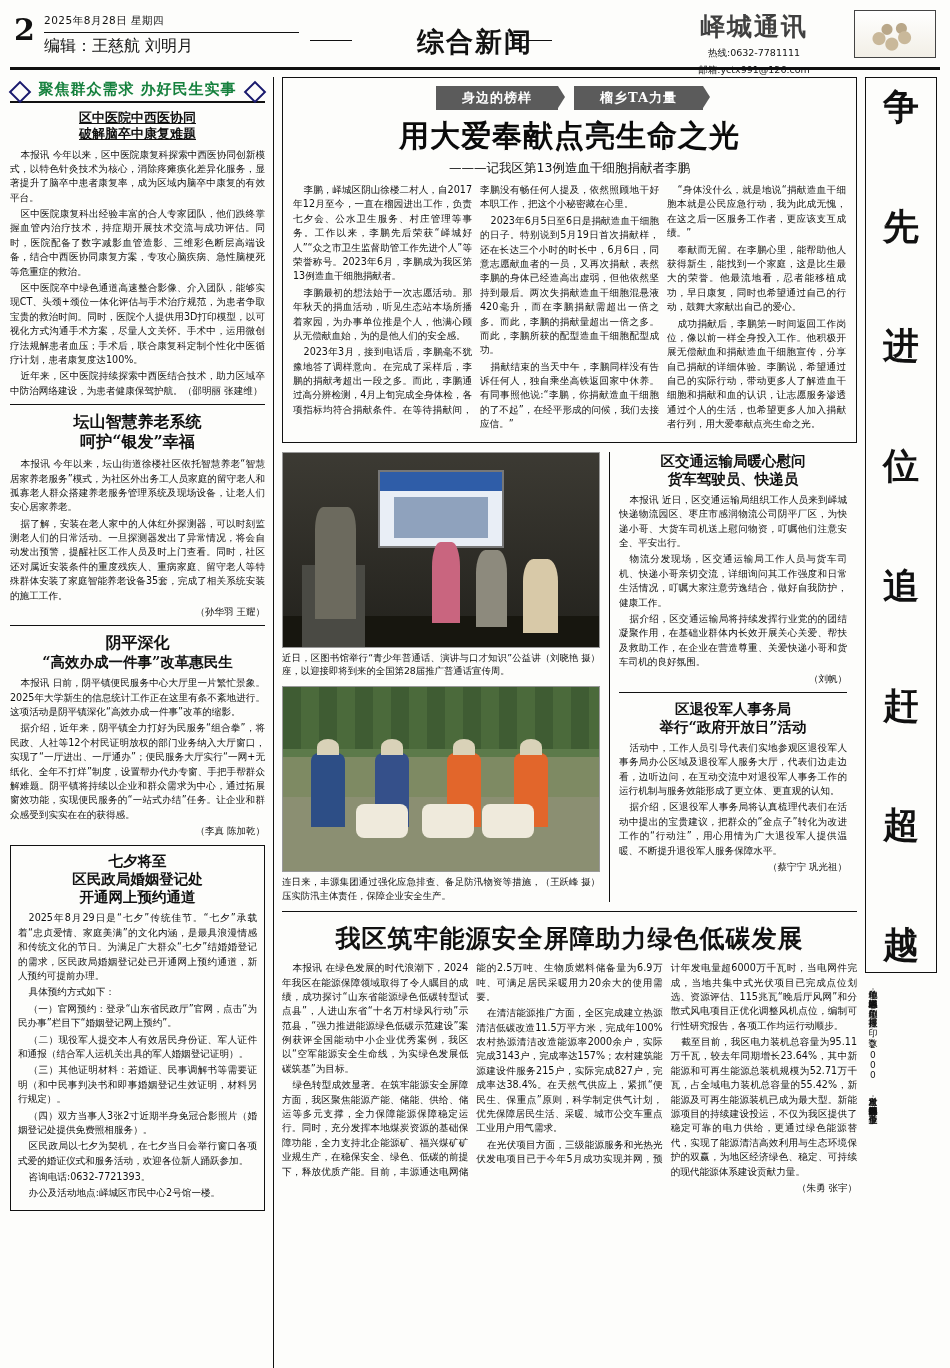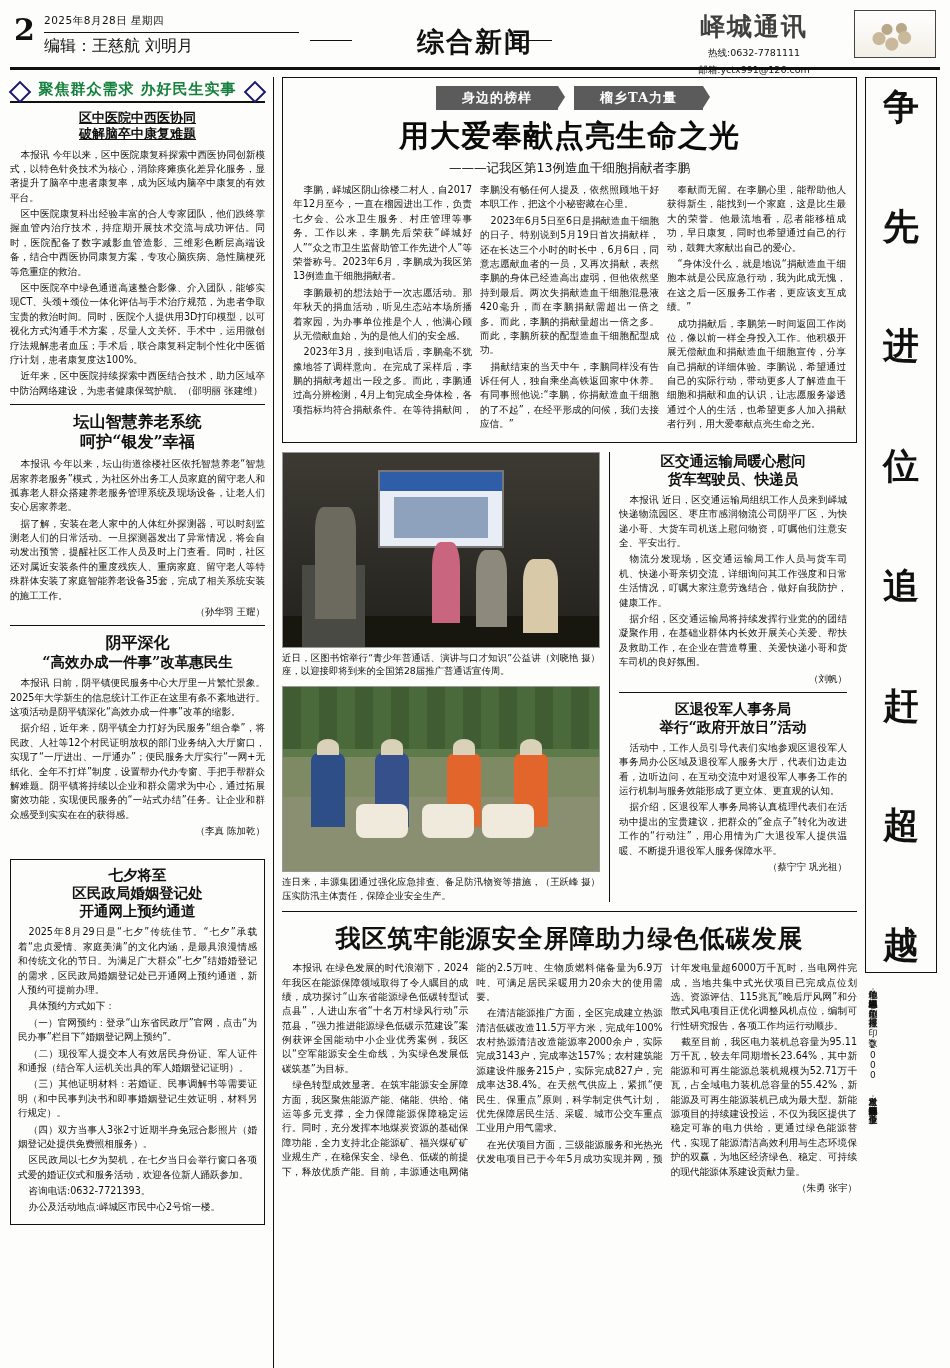--- a/index.html
+++ b/index.html
@@ -89,21 +89,21 @@
   .body-text {
     font-size:9.6px; line-height:1.5; text-align:justify; margin-top:5px;
     font-family:"DejaVu Sans", sans-serif;
     text-indent:0;
   }
   .body-text.c3 { column-count:3; column-gap:8px; }
   .body-text p { margin:0 0 2px 0; text-indent:1.1em; }
   .byline { text-align:right; font-size:9.5px; margin-top:3px; }
 
   .left-box {
-    border:1px solid #111; padding:6px 7px 7px 7px; margin-top:21px;
+    border:1px solid #111; padding:6px 7px 7px 7px; margin-top:7px;
   }
 
   
   .feature { border:1px solid #111; padding:8px 10px 10px 10px; }
   .tagrow { display:flex; justify-content:center; gap:16px; margin-bottom:6px; }
   .tag {
     background:#5b5b5b; color:#fff; font-size:13px; font-weight:bold;
     padding:3px 26px; letter-spacing:1px; font-family:"DejaVu Serif", serif;
     position:relative;
   }
@@ -281,22 +281,22 @@
           <div class="tag">榴乡TA力量</div>
         </div>
         <div class="feature-title">用大爱奉献点亮生命之光</div>
         <div class="feature-sub">———记我区第13例造血干细胞捐献者李鹏</div>
         <div class="body-text c3">
           <p>李鹏，峄城区阴山徐楼二村人，自2017年12月至今，一直在榴园进出工作，负责七夕会、公水卫生服务、村庄管理等事务。工作以来，李鹏先后荣获“峄城好人”“众之市卫生监督助管工作先进个人”等荣誉称号。2023年6月，李鹏成为我区第13例造血干细胞捐献者。</p>
           <p>李鹏最初的想法始于一次志愿活动。那年秋天的捐血活动，听见生态站本场所播着家园，为办事单位推是个人，他满心顾从无偿献血始，为的是他人们的安全感。</p>
           <p>2023年3月，接到电话后，李鹏毫不犹豫地答了调样意向。在完成了采样后，李鹏的捐献考超出一段之多。而此，李鹏通过高分辨检测，4月上旬完成全身体检，各项指标均符合捐献条件。在等待捐献间，李鹏没有畅任何人提及，依然照顾地干好本职工作，把这个小秘密藏在心里。</p>
           <p>2023年6月5日至6日是捐献造血干细胞的日子。特别说到5月19日首次捐献样，还在长达三个小时的时长中，6月6日，同意志愿献血者的一员，又再次捐献，表然李鹏的身体已经造高出虚弱，但他依然坚持到最后。两次失捐献造血干细胞混悬液420毫升，而在李鹏捐献需超出一倍之多。而此，李鹏的捐献量超出一倍之多。而此，李鹏所获的配型造血干细胞配型成功。</p>
           <p>捐献结束的当天中午，李鹏同样没有告诉任何人，独自乘坐高铁返回家中休养。有同事照他说:“李鹏，你捐献造血干细胞的了不起”，在经平形成的问候，我们去接应信。”</p>
+          <p>“身体没什么，就是地说“捐献造血干细胞本就是公民应急行动，我为此成无愧，在这之后一区服务工作者，更应该支互成绩。”</p>
           <p>奉献而无留。在李鹏心里，能帮助他人获得新生，能找到一个家庭，这是比生最大的荣誉。他最流地看，忍者能移植成功，早日康复，同时也希望通过自己的行动，鼓舞大家献出自己的爱心。</p>
-          <p>“身体没什么，就是地说“捐献造血干细胞本就是公民应急行动，我为此成无愧，在这之后一区服务工作者，更应该支互成绩。”</p>
           <p>成功捐献后，李鹏第一时间返回工作岗位，像以前一样全身投入工作。他积极开展无偿献血和捐献造血干细胞宣传，分享自己捐献的详细体验。李鹏说，希望通过自己的实际行动，带动更多人了解造血干细胞和捐献和血的认识，让志愿服务渗透通过个人的生活，也希望更多人加入捐献者行列，用大爱奉献点亮生命之光。</p>
         </div>
       </div>
 
       <div class="mid-split">
 
         <div class="mid-left">
 
           <div class="photo ph1">
             <div class="floor"></div>

